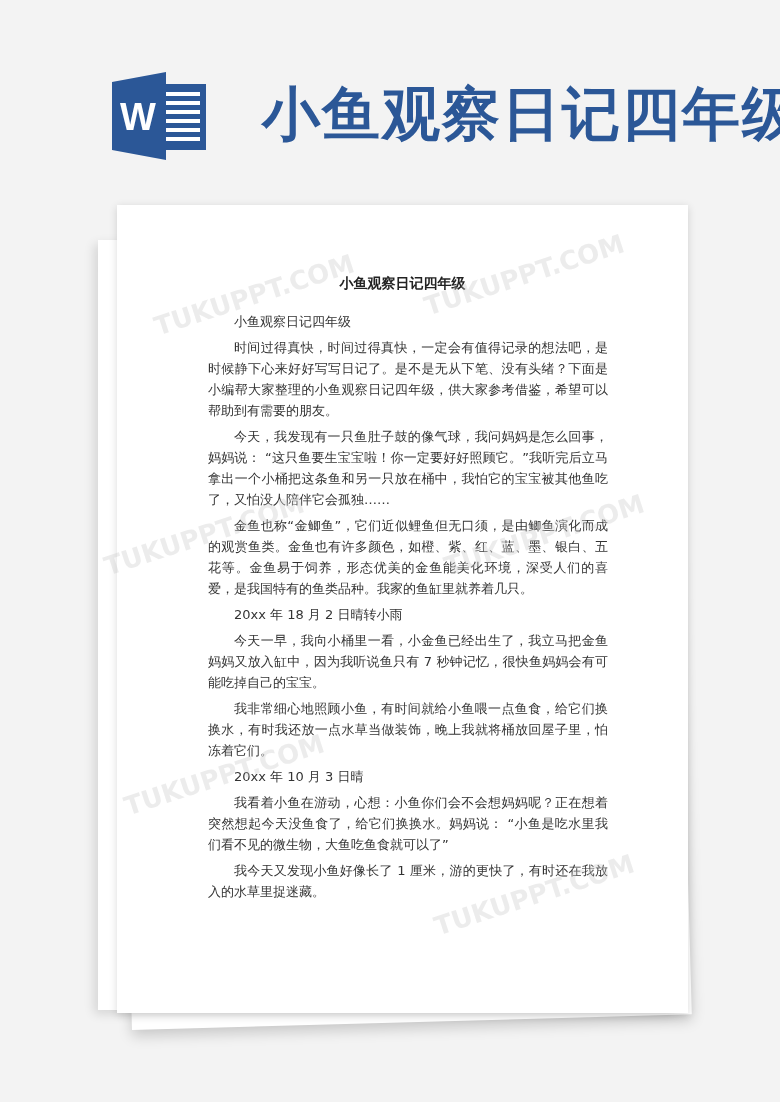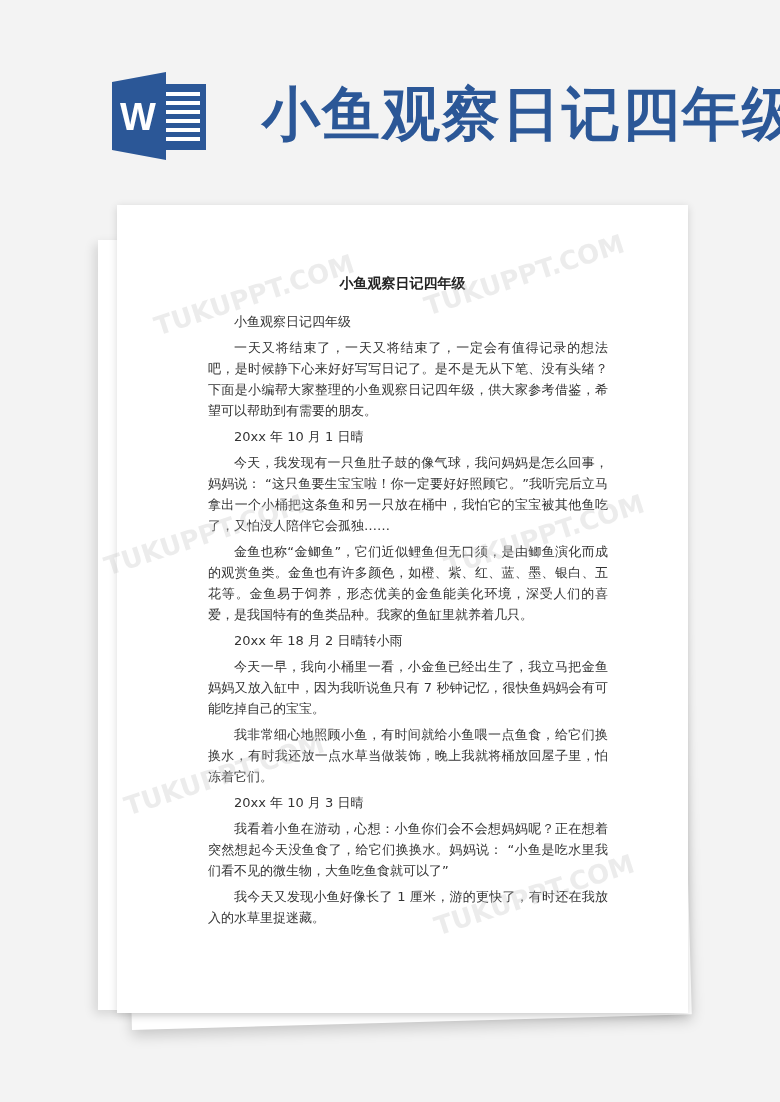--- a/index.html
+++ b/index.html
@@ -35,22 +35,21 @@
   <div class="big-title">小鱼观察日记四年级</div>
 </div>
 
 <div class="page-back"></div>
 <div class="page-back2"></div>
 
 <div class="page">
   <div class="doc-title">小鱼观察日记四年级</div>
   <div class="body">
     <p>小鱼观察日记四年级</p>
-    <p>一天又将结束了，一天又将结束了，一定会有值得记录的想法吧，是时候静下心来好好写写日记了。是不是无从下笔、没有头绪？下面是小编帮大家整理的小鱼观察日记四年级，供大家参考借鉴，希望可以帮助到有需要的朋友。</p>
-    <p>20xx 年 10 月 1 日晴</p>
+    <p>时间过得真快，时间过得真快，一定会有值得记录的想法吧，是时候静下心来好好写写日记了。是不是无从下笔、没有头绪？下面是小编帮大家整理的小鱼观察日记四年级，供大家参考借鉴，希望可以帮助到有需要的朋友。</p>
     <p>今天，我发现有一只鱼肚子鼓的像气球，我问妈妈是怎么回事，妈妈说：  “这只鱼要生宝宝啦！你一定要好好照顾它。”我听完后立马拿出一个小桶把这条鱼和另一只放在桶中，我怕它的宝宝被其他鱼吃了，又怕没人陪伴它会孤独……</p>
     <p>金鱼也称“金鲫鱼”，它们近似鲤鱼但无口须，是由鲫鱼演化而成的观赏鱼类。金鱼也有许多颜色，如橙、紫、红、蓝、墨、银白、五花等。金鱼易于饲养，形态优美的金鱼能美化环境，深受人们的喜爱，是我国特有的鱼类品种。我家的鱼缸里就养着几只。</p>
     <p>20xx 年 18 月 2 日晴转小雨</p>
     <p>今天一早，我向小桶里一看，小金鱼已经出生了，我立马把金鱼妈妈又放入缸中，因为我听说鱼只有 7 秒钟记忆，很快鱼妈妈会有可能吃掉自己的宝宝。</p>
     <p>我非常细心地照顾小鱼，有时间就给小鱼喂一点鱼食，给它们换换水，有时我还放一点水草当做装饰，晚上我就将桶放回屋子里，怕冻着它们。</p>
     <p>20xx 年 10 月 3 日晴</p>
     <p>我看着小鱼在游动，心想：小鱼你们会不会想妈妈呢？正在想着突然想起今天没鱼食了，给它们换换水。妈妈说：  “小鱼是吃水里我们看不见的微生物，大鱼吃鱼食就可以了”</p>
     <p>我今天又发现小鱼好像长了 1 厘米，游的更快了，有时还在我放入的水草里捉迷藏。</p>
   </div>
 </div>

